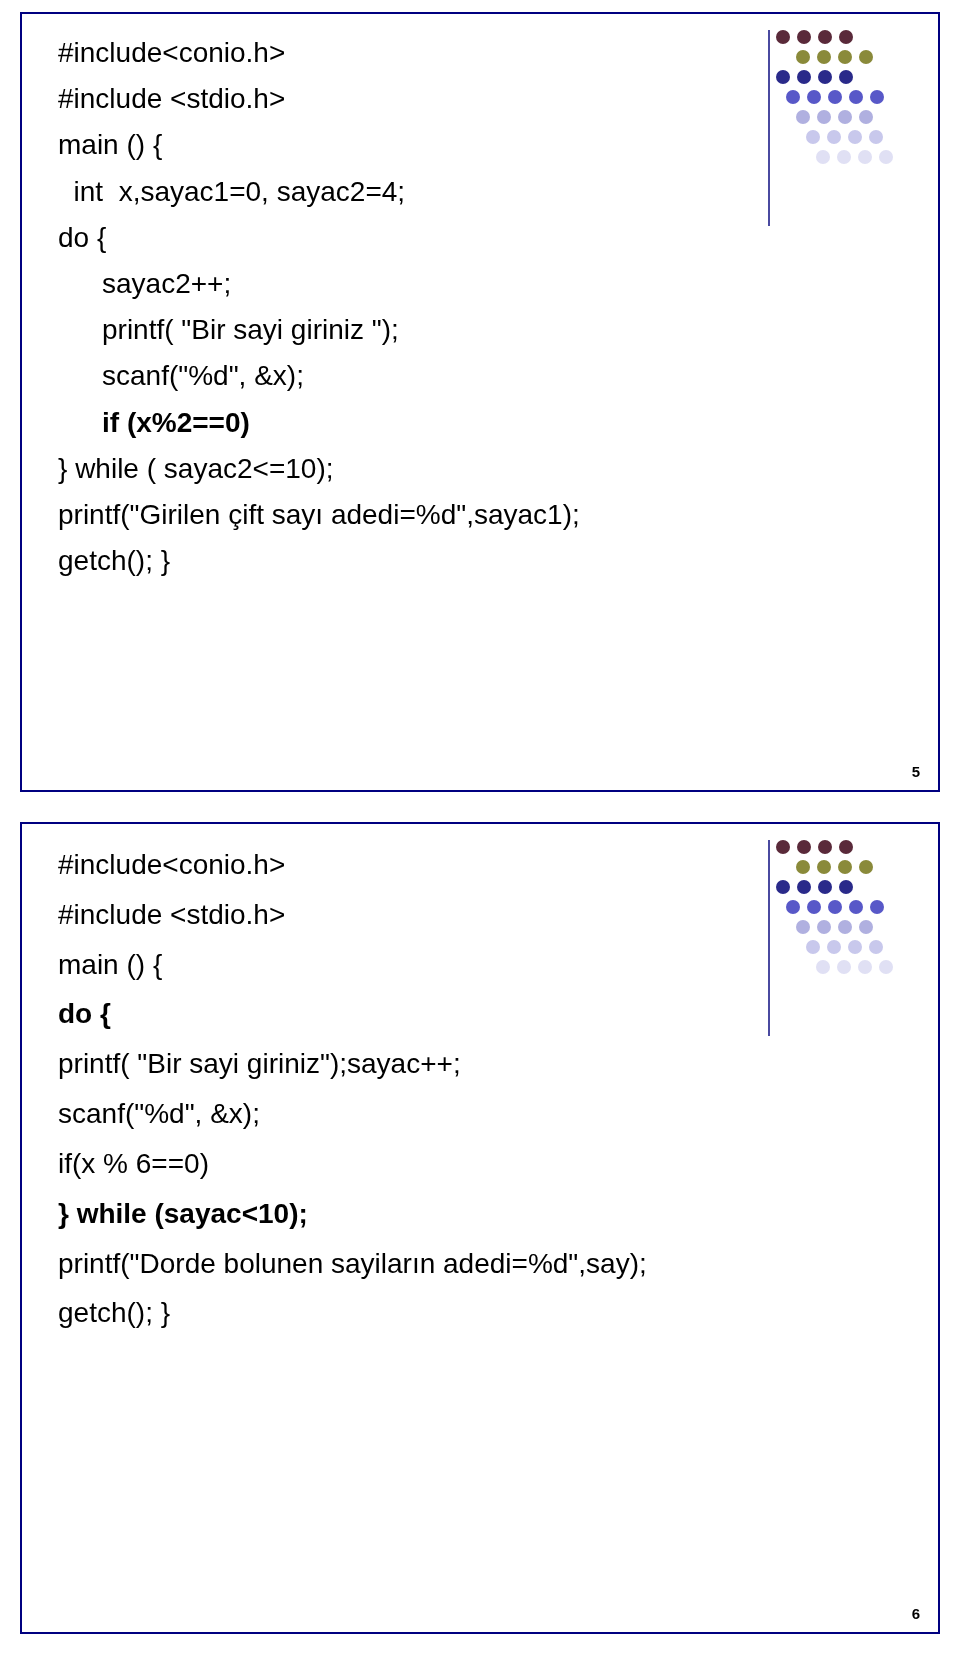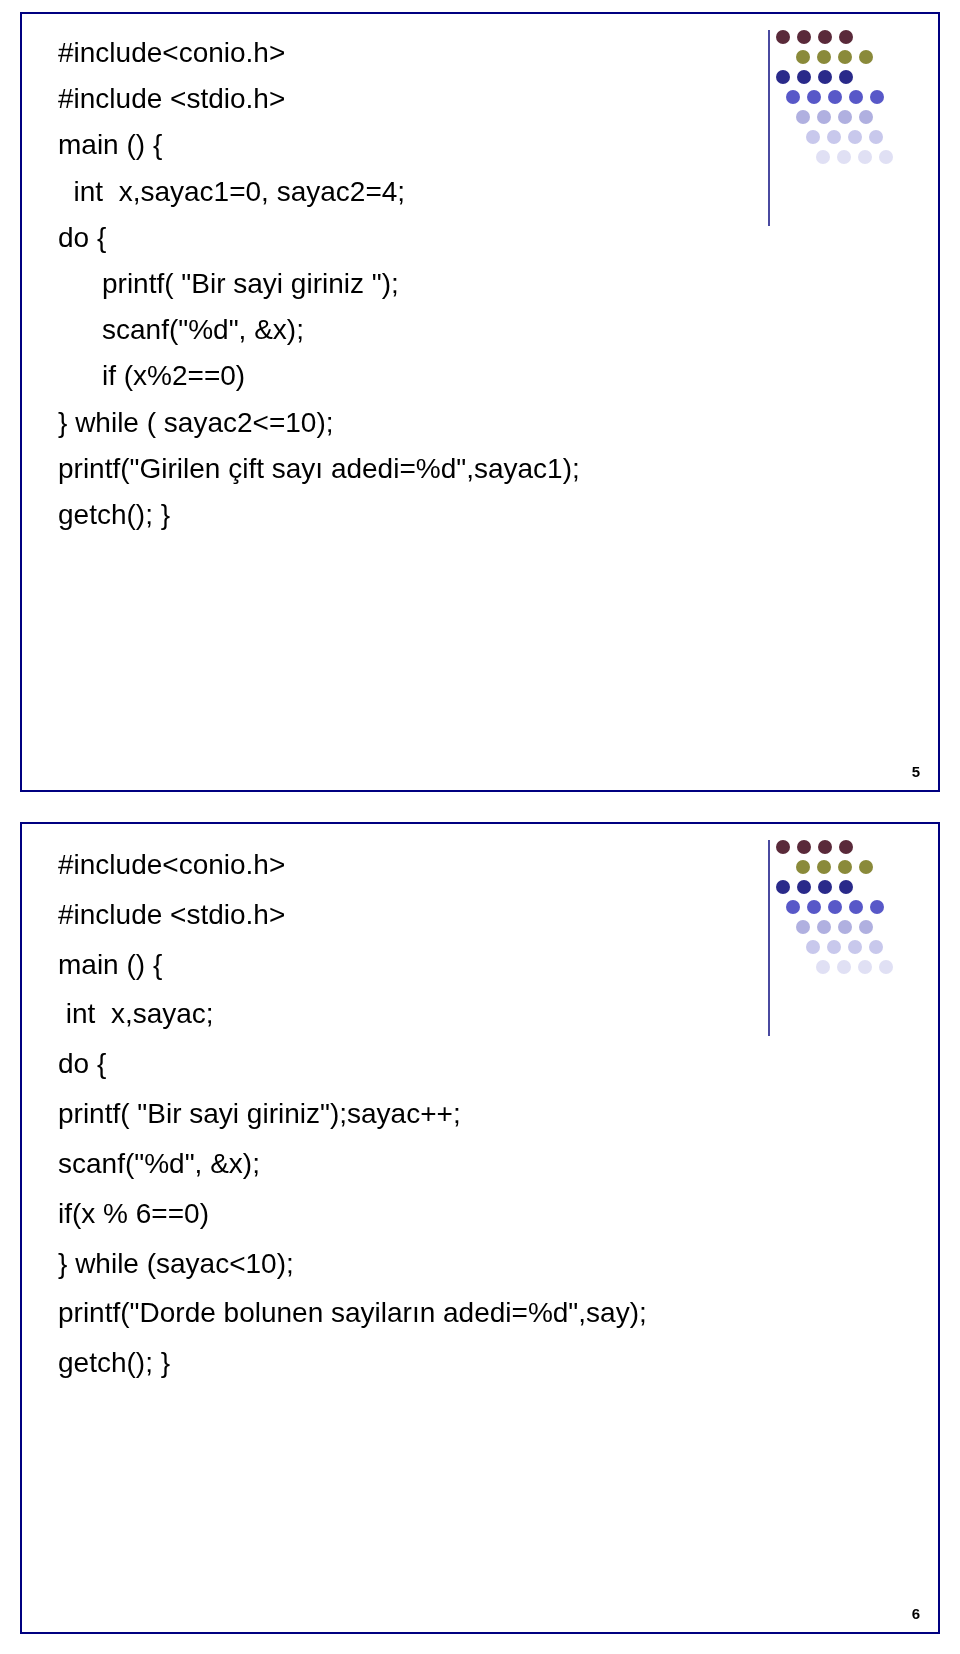--- a/index.html
+++ b/index.html
@@ -33,21 +33,21 @@
     top: 16px;
     width: 700px;
   }
   .code-line {
     font-family: Arial, Helvetica, sans-serif;
     font-size: 28px;
     line-height: 1.65;
     white-space: pre;
     color: #000;
   }
-  .bold { font-weight: 400; }
+  .bold { font-weight: 700; }
   .indent1 { padding-left: 44px; }
   .page-num {
     position: absolute;
     bottom: 10px;
     right: 18px;
     font-size: 15px;
     color: #000;
     font-weight: 700;
   }
   
@@ -135,20 +135,21 @@
         <span class="dot d-pale"></span>
       </div>
   </div>
 
   <div class="content">
     <div class="code-line">#include&lt;conio.h&gt;</div>
     <div class="code-line">#include &lt;stdio.h&gt;</div>
     <div class="code-line">main () {</div>
     <div class="code-line">  int  x,sayac1=0, sayac2=4;</div>
     <div class="code-line">do {</div>
+    <div class="code-line indent1">sayac2++;</div>
     <div class="code-line indent1">printf( "Bir sayi giriniz ");</div>
     <div class="code-line indent1">scanf("%d", &amp;x);</div>
     <div class="code-line indent1 bold">if (x%2==0)</div>
     <div class="code-line">} while ( sayac2&lt;=10);</div>
     <div class="code-line">printf("Girilen çift sayı adedi=%d",sayac1);</div>
     <div class="code-line">getch(); }</div>
   </div>
 
   <div class="page-num">5</div>
 </div>
@@ -198,21 +199,20 @@
         <span class="dot d-pale"></span>
         <span class="dot d-pale"></span>
         <span class="dot d-pale"></span>
       </div>
   </div>
 
   <div class="content">
     <div class="code-line">#include&lt;conio.h&gt;</div>
     <div class="code-line">#include &lt;stdio.h&gt;</div>
     <div class="code-line">main () {</div>
-    <div class="code-line"> int  x,sayac;</div>
     <div class="code-line bold">do {</div>
     <div class="code-line">printf( "Bir sayi giriniz");sayac++;</div>
     <div class="code-line">scanf("%d", &amp;x);</div>
     <div class="code-line">if(x % 6==0)</div>
     <div class="code-line bold">} while (sayac&lt;10);</div>
     <div class="code-line">printf("Dorde bolunen sayiların adedi=%d",say);</div>
     <div class="code-line">getch(); }</div>
   </div>
 
   <div class="page-num">6</div>

